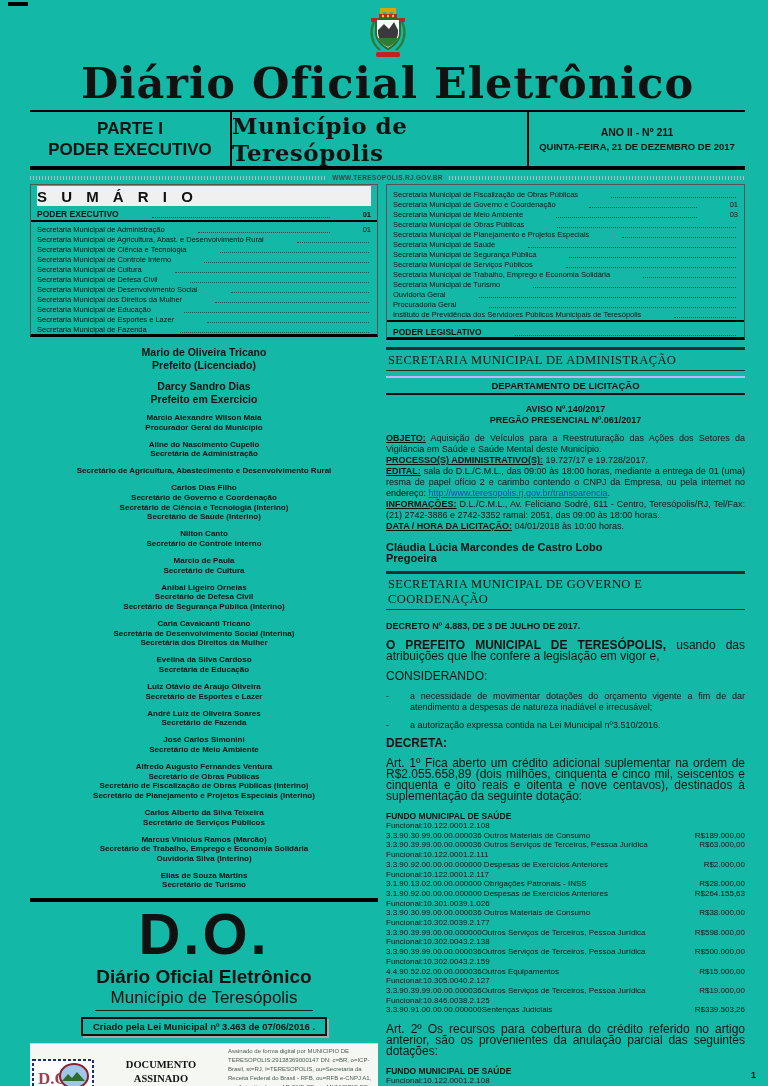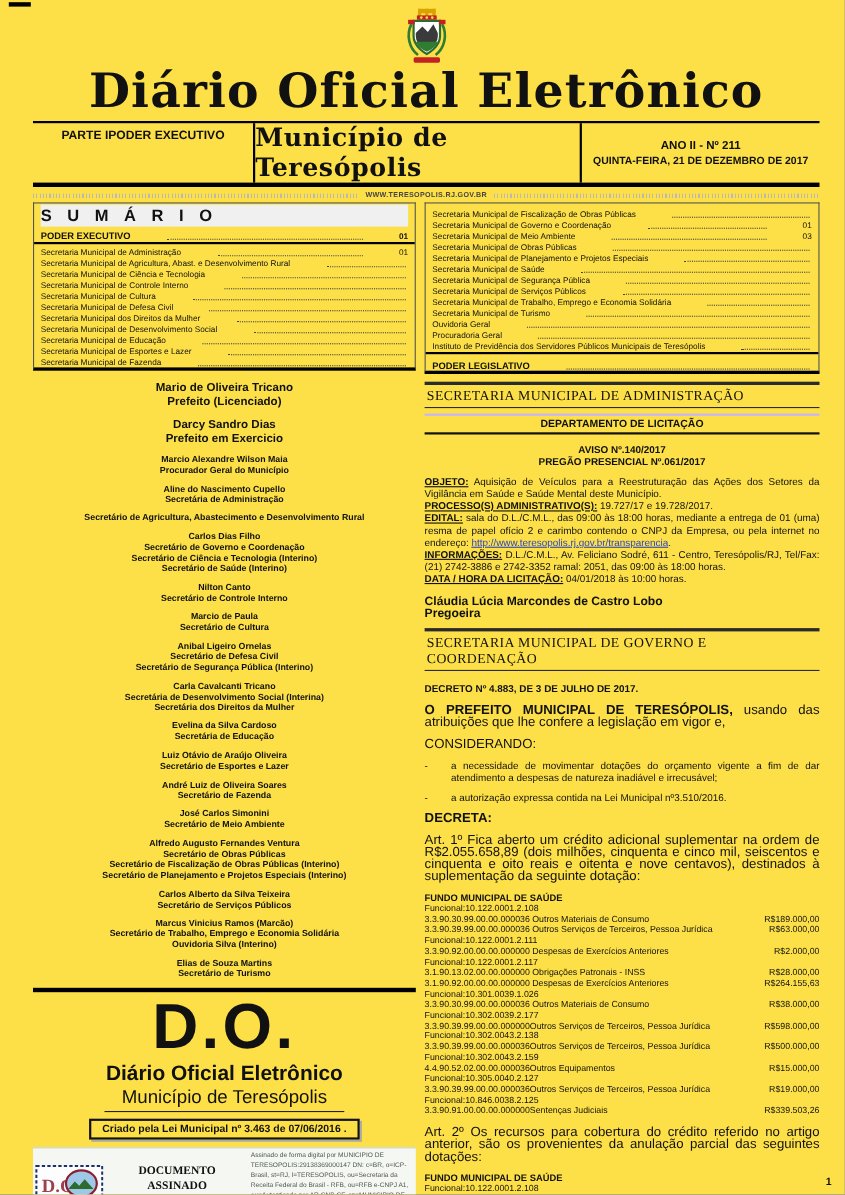--- a/index.html
+++ b/index.html
@@ -1,27 +1,27 @@
 <!DOCTYPE html>
 <html lang="pt-BR" style="--link: #2b46c4;"><head>
 <meta charset="utf-8">
 <style>
   html,body{margin:0;padding:0;background:#888;}
-  .page{position:relative;width:768px;height:1086px;background:#fde047;margin:0 auto;
+  .page{position:relative;width:768px;height:1086px;background:#14b8a6;margin:0 auto;
         font-family:"Liberation Sans",sans-serif;color:#111;overflow:hidden;}
   .inner{margin:0 23px 0 30px;}
   .crop-mark{position:absolute;left:8px;top:2px;width:20px;height:4px;background:#000;}
 
   
   .crest-wrap{text-align:center;padding-top:6px;line-height:0;}
   .gz-title{font-family:"DejaVu Serif",serif;font-weight:bold;font-size:43px;text-align:center;
             margin:2px 0 5px;letter-spacing:1px;line-height:1;}
   .band{display:flex;border-top:2px solid #000;border-bottom:4px solid #000;align-items:stretch;}
-  .band-left{width:200px;border-right:2px solid #000;display:flex;flex-direction:row;
-             justify-content:center;text-align:center;font-size:11px;font-weight:bold;line-height:1.25;padding:5px 0;}
+  .band-left{width:200px;border-right:2px solid #000;display:flex;flex-direction:column;
+             justify-content:center;text-align:center;font-size:17px;font-weight:bold;line-height:1.25;padding:5px 0;}
   .band-center{flex:1;display:flex;align-items:center;justify-content:center;
                font-family:"DejaVu Serif",serif;font-weight:bold;font-size:23px;letter-spacing:.5px;}
   .band-right{width:212px;border-left:2px solid #000;display:flex;flex-direction:column;
               justify-content:center;text-align:center;font-weight:bold;gap:3px;padding:5px 2px;}
   .band-right .ed{font-size:10.5px;}
   .band-right .dt{font-size:9.5px;}
   .site-row{display:flex;align-items:center;gap:6px;margin:4px 0 3px;}
   .site-row .rule{flex:1;height:4px;
      background:repeating-linear-gradient(90deg,#b9b9b9 0 1px,transparent 1px 3px);}
   .site-url{font-size:6.5px;color:#444;font-weight:bold;letter-spacing:.3px;}
@@ -162,25 +162,25 @@
               </div>
               <div class="sum-row">
                 <span>Secretaria Municipal de Cultura</span>
                 <span class="dots"></span>
               </div>
               <div class="sum-row">
                 <span>Secretaria Municipal de Defesa Civil</span>
                 <span class="dots"></span>
               </div>
               <div class="sum-row">
+                <span>Secretaria Municipal de Desenvolvimento Social</span>
+                <span class="dots"></span>
+              </div>
+              <div class="sum-row">
                 <span>Secretaria Municipal dos Direitos da Mulher</span>
-                <span class="dots"></span>
-              </div>
-              <div class="sum-row">
-                <span>Secretaria Municipal de Desenvolvimento Social</span>
                 <span class="dots"></span>
               </div>
               <div class="sum-row">
                 <span>Secretaria Municipal de Educação</span>
                 <span class="dots"></span>
               </div>
               <div class="sum-row">
                 <span>Secretaria Municipal de Esportes e Lazer</span>
                 <span class="dots"></span>
               </div>

